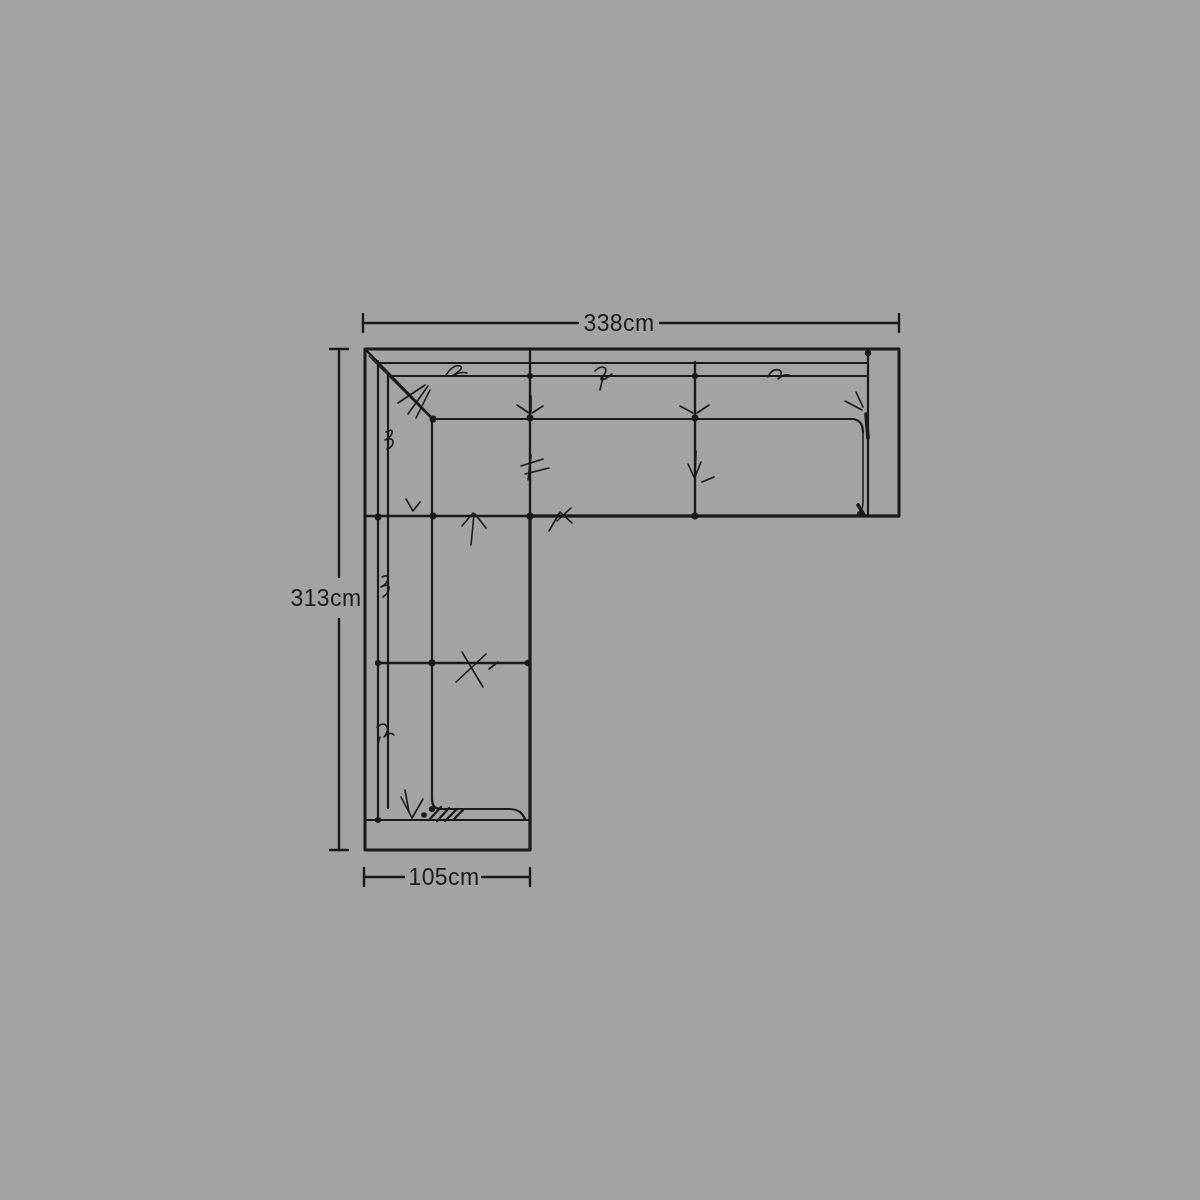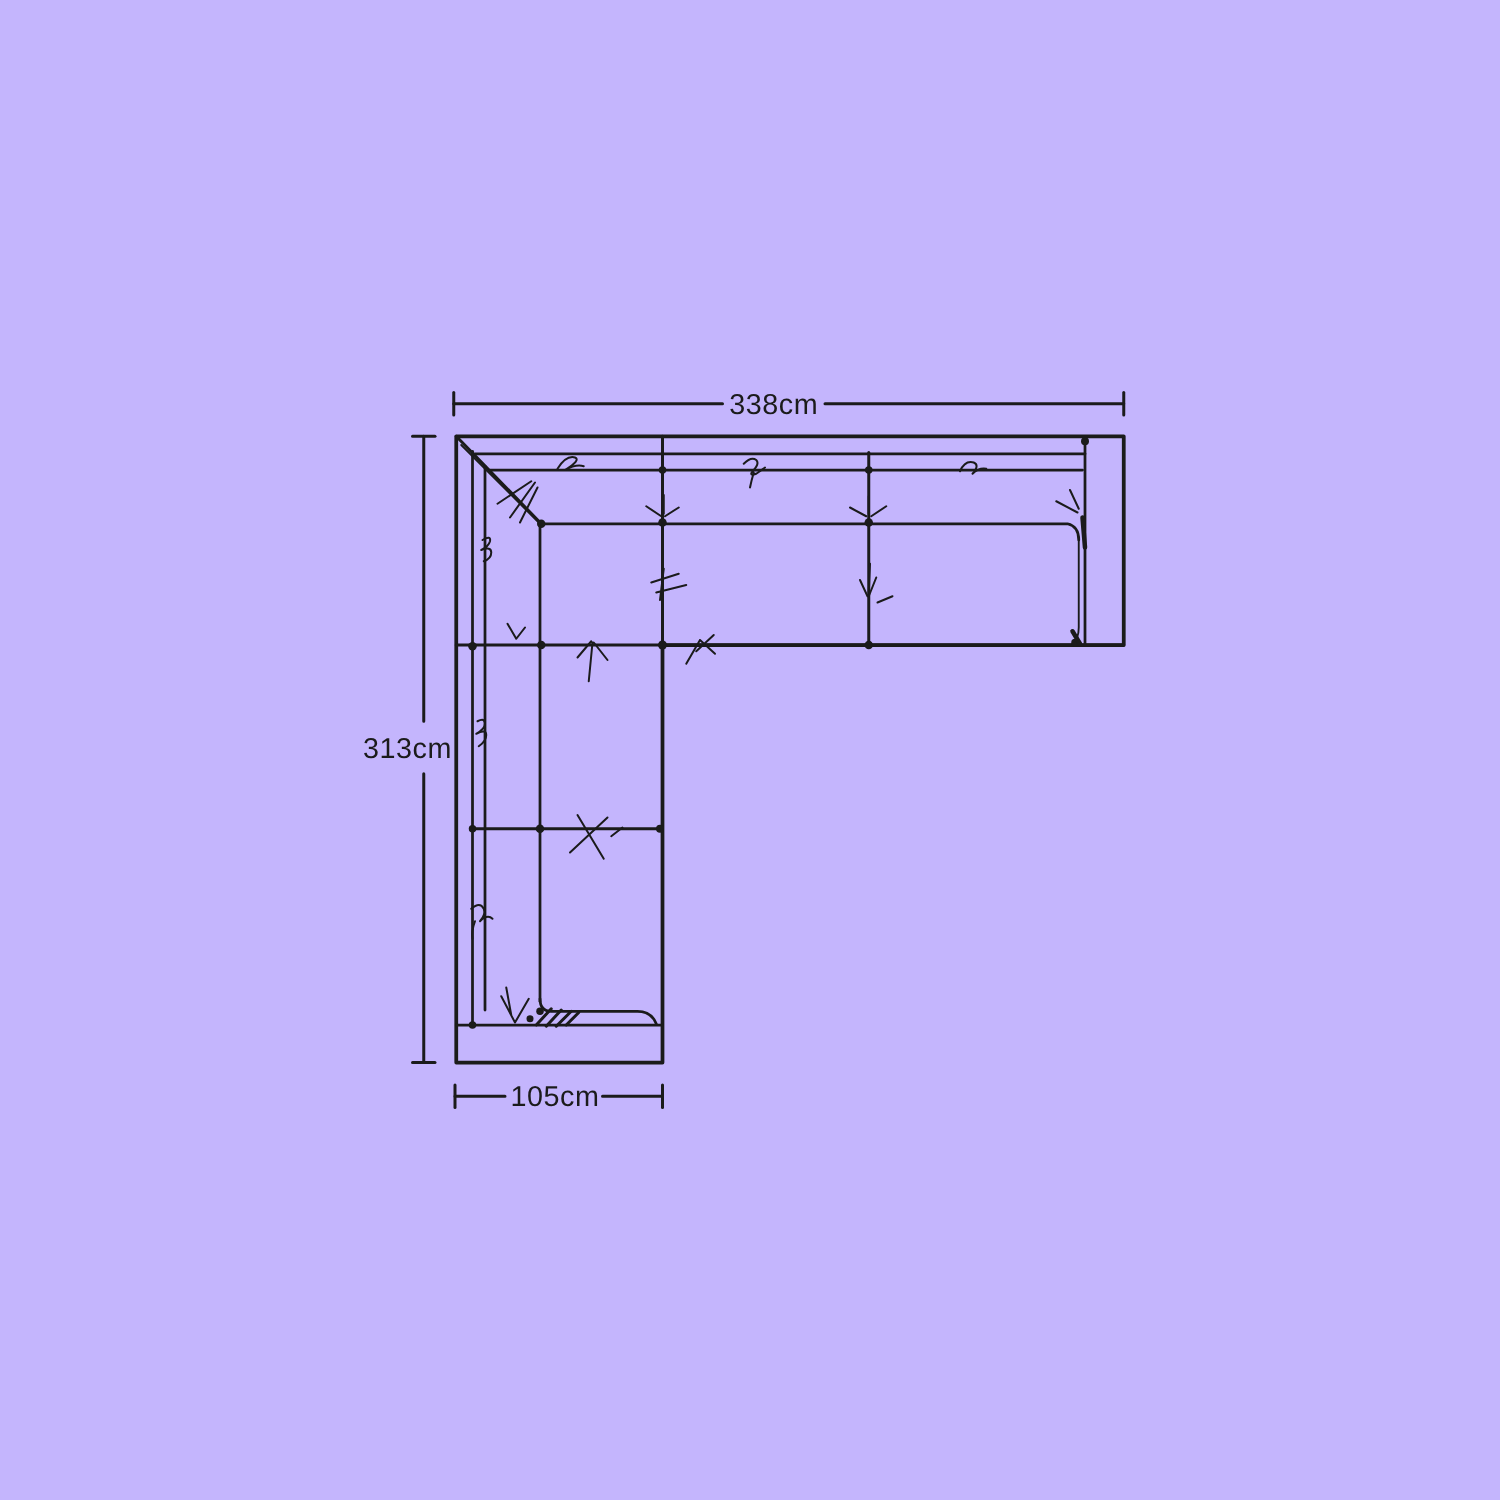--- a/index.html
+++ b/index.html
@@ -4,21 +4,21 @@
 <style>
   html, body {
     margin: 0;
     padding: 0;
     background: #ffffff;
   }
   .stage {
     position: relative;
     width: 1200px;
     height: 1200px;
-    background: #c4b5fd;
+    background: #a3a3a3;
     overflow: hidden;
     font-family: "Liberation Sans", sans-serif;
   }
   svg { display: block; }
   .stroke {
     fill: none;
     stroke: #1b1b1b;
     stroke-linecap: round;
     stroke-linejoin: round;
   }

